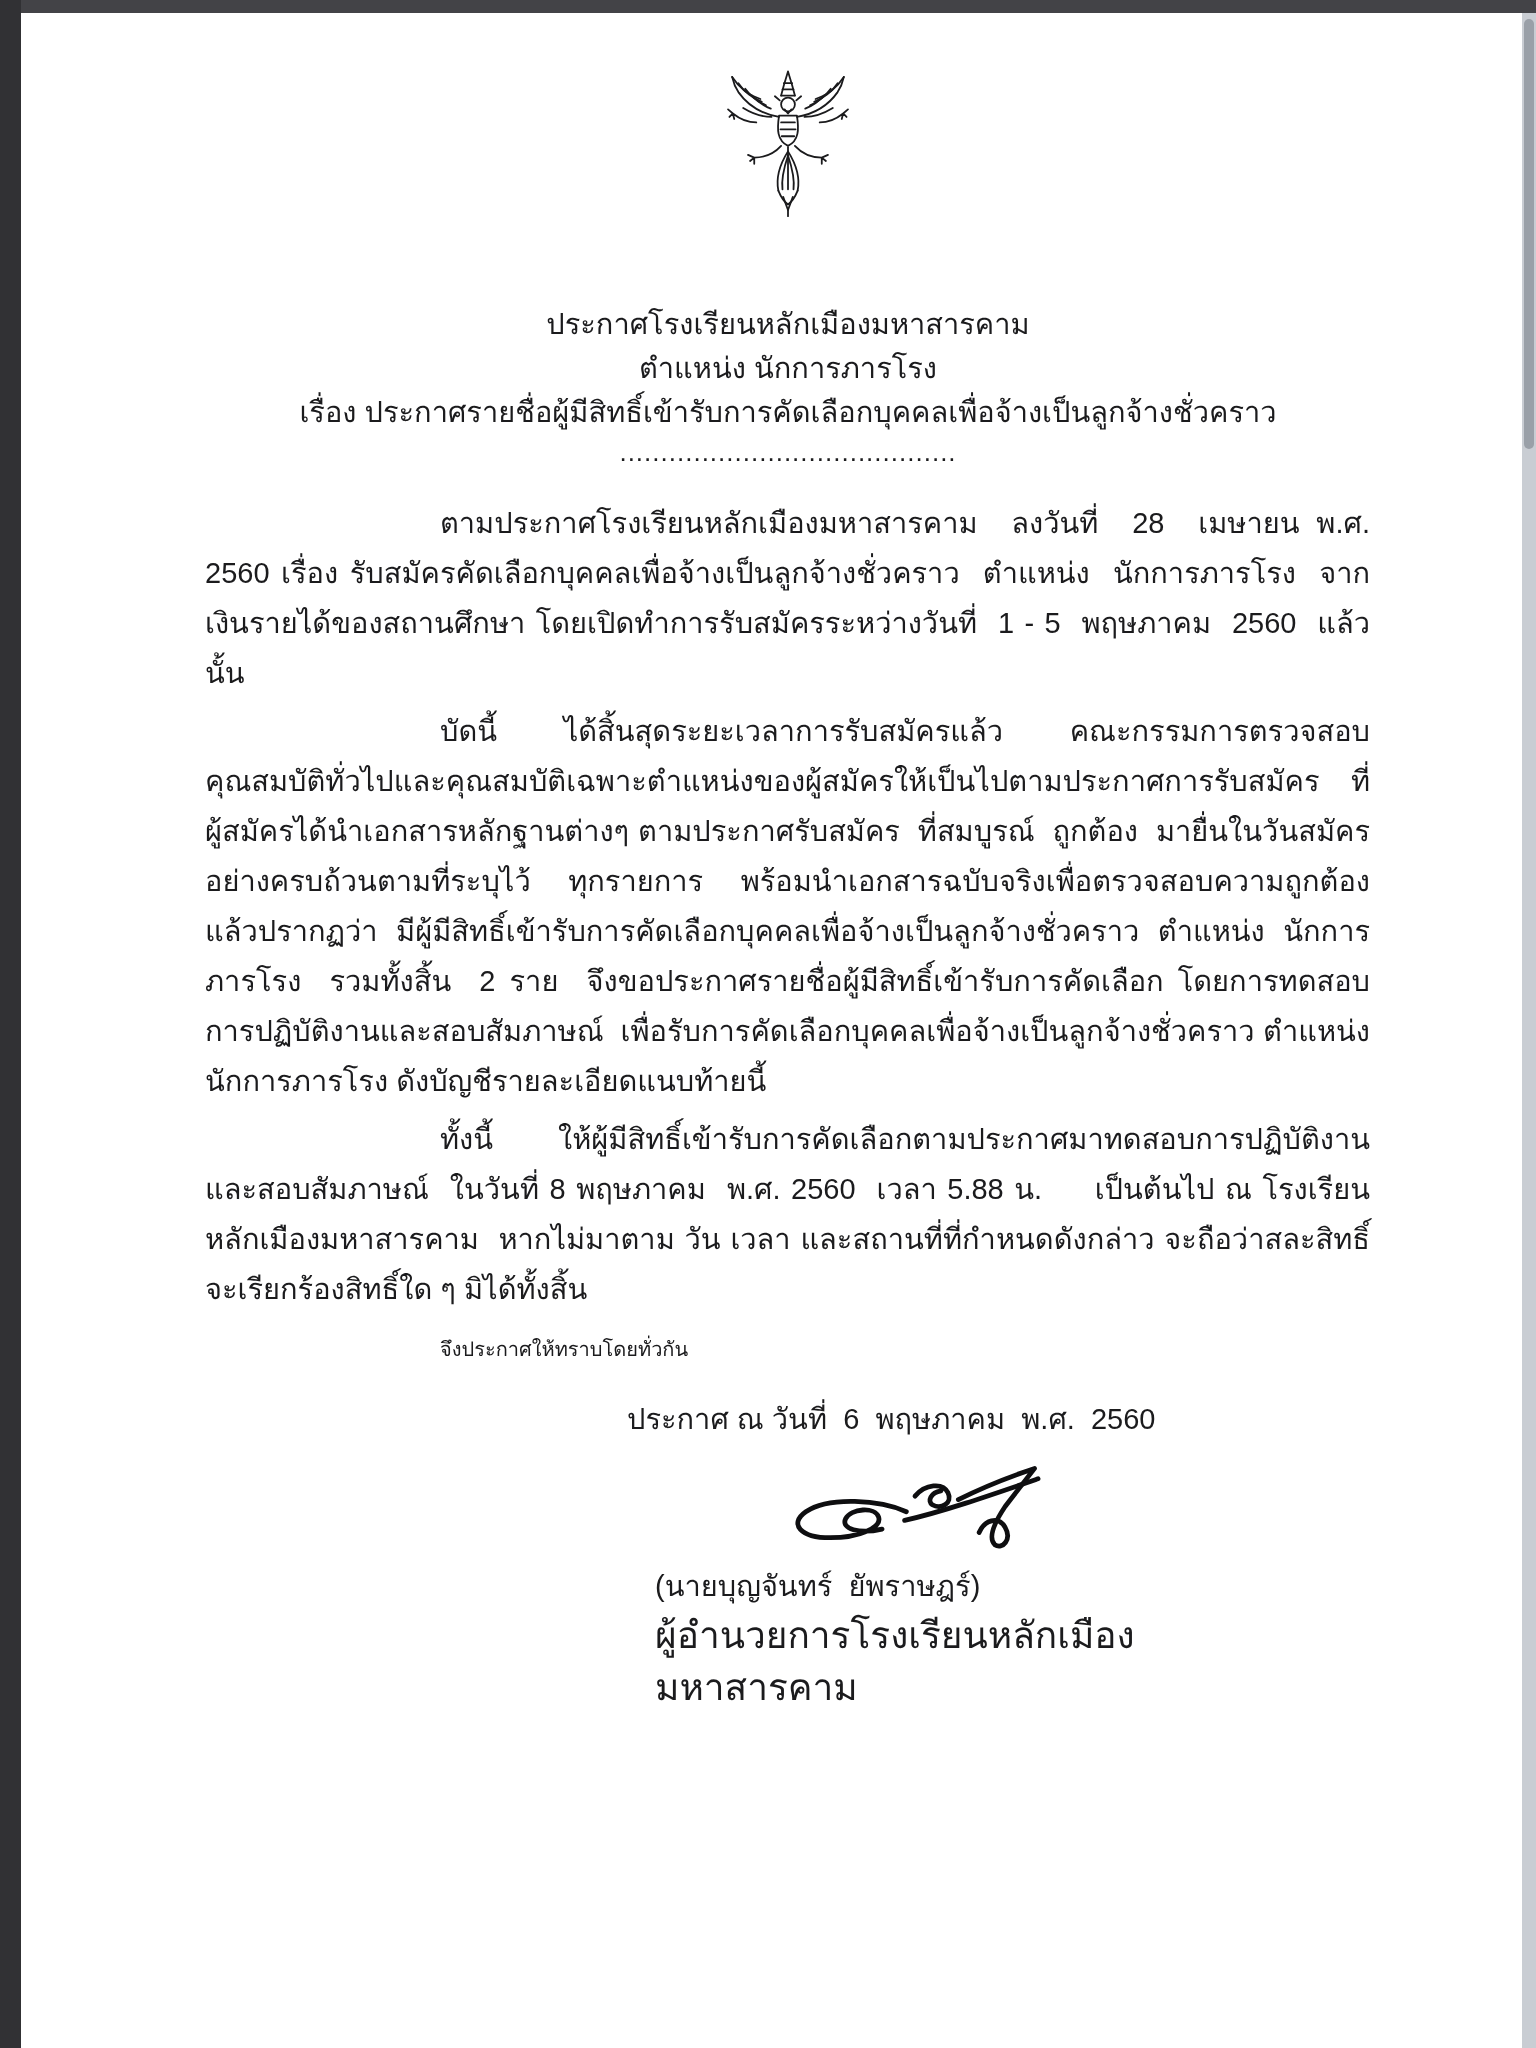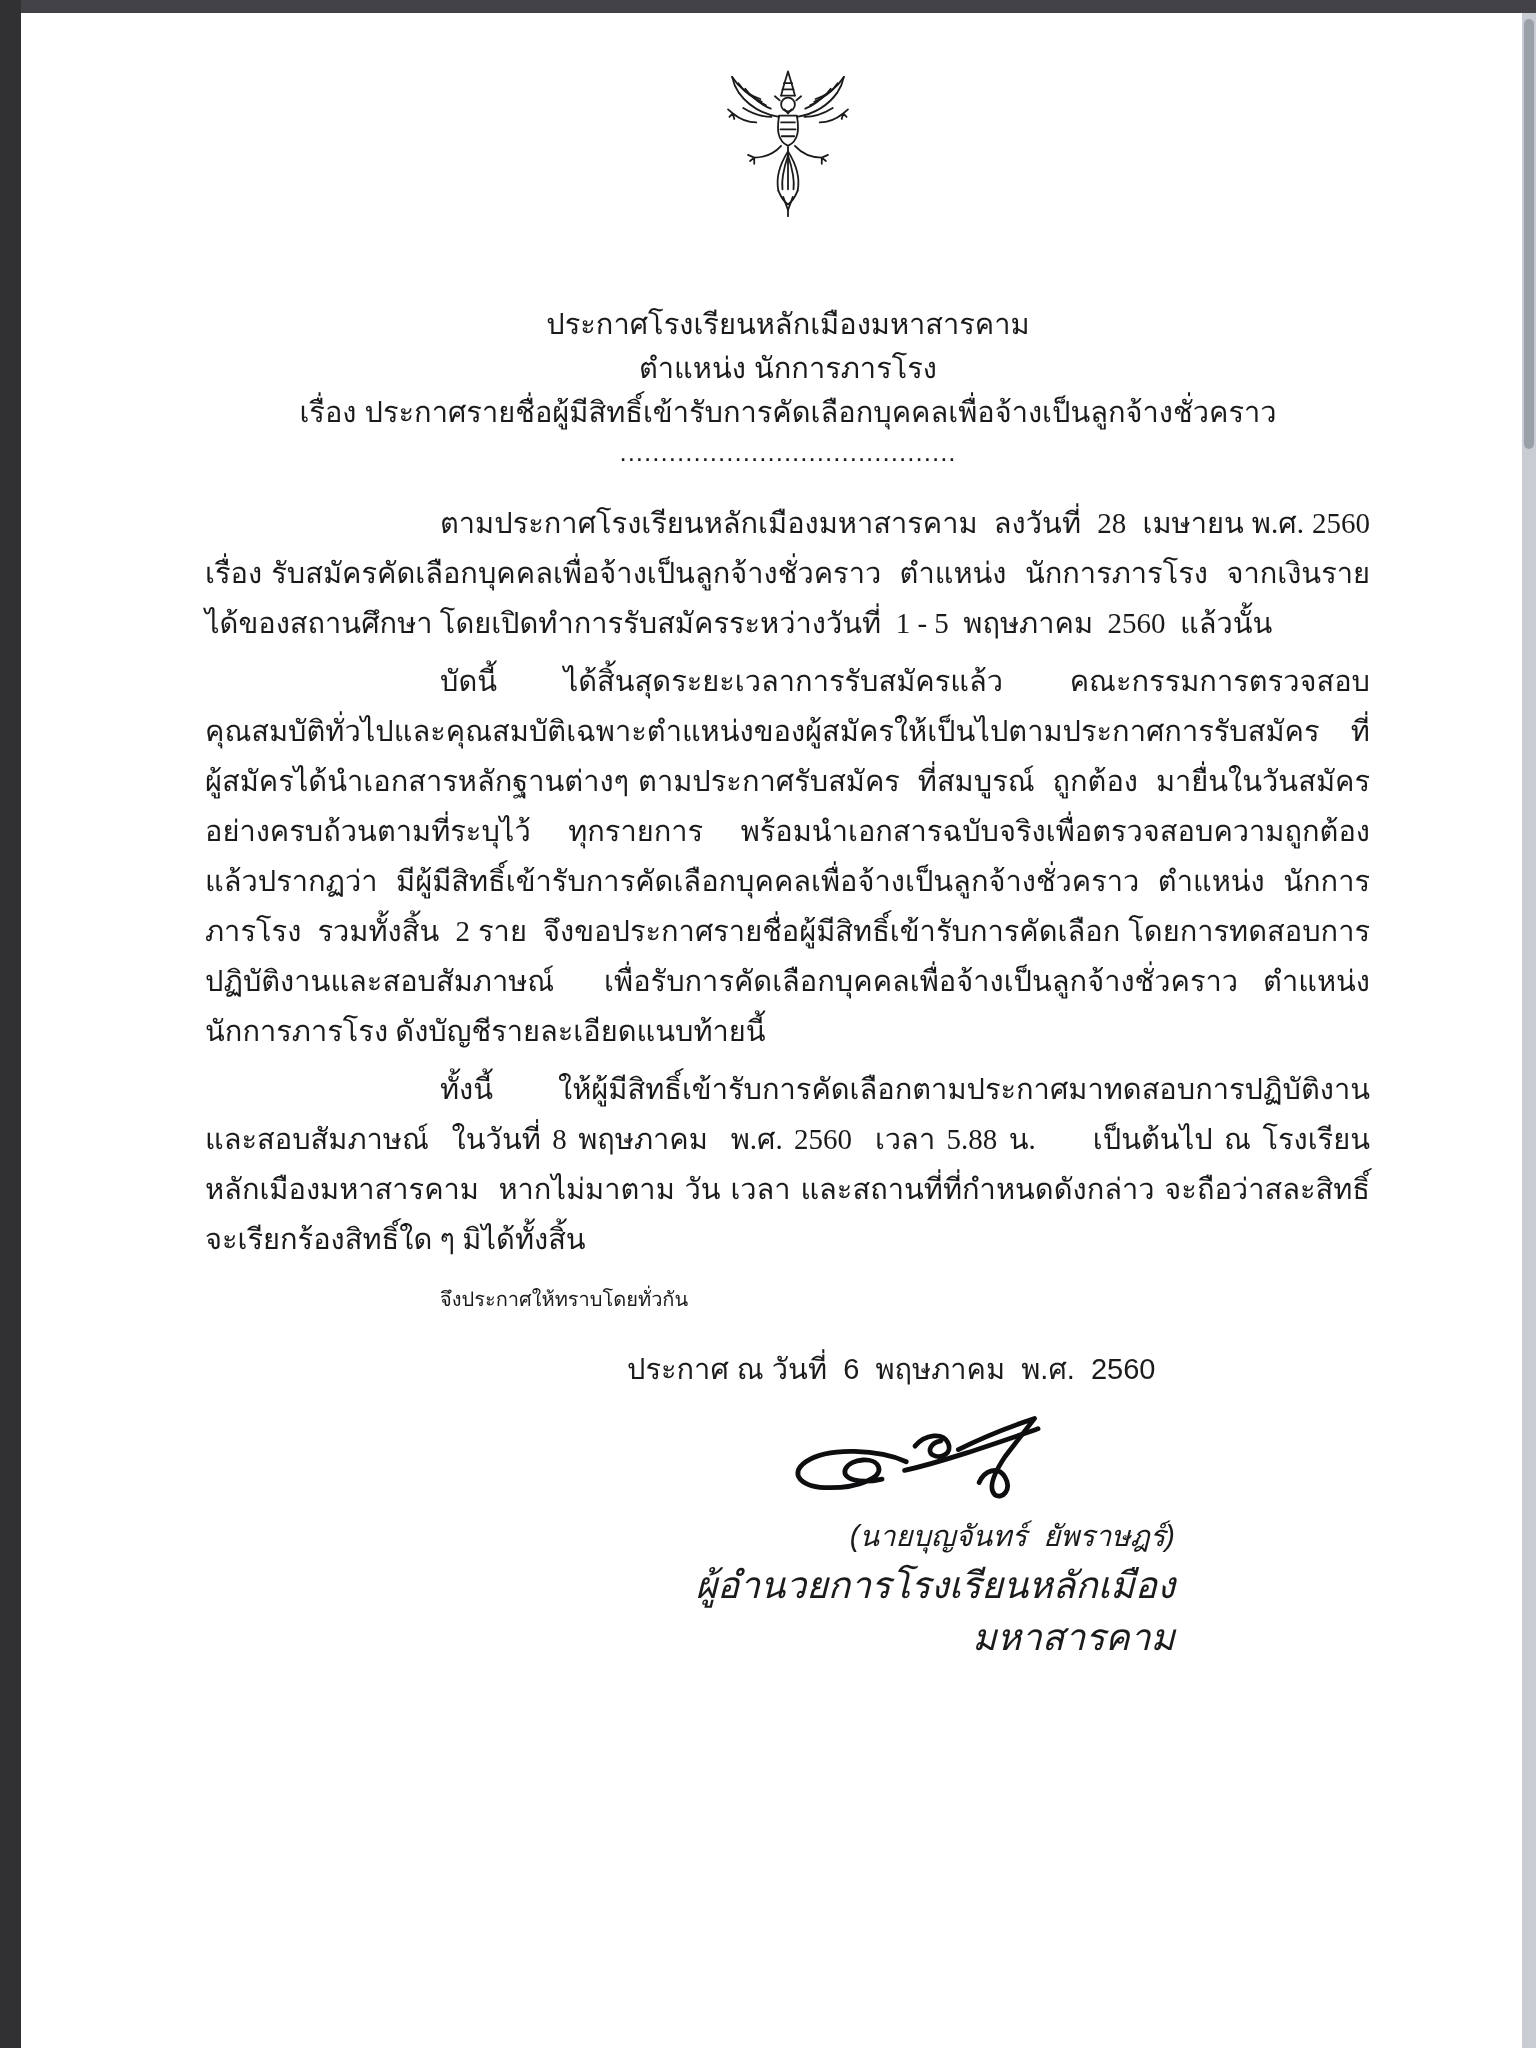--- a/index.html
+++ b/index.html
@@ -15,26 +15,26 @@
 
   
   .doc { position:absolute; top:0; left:8px; width:1536px; padding:12px; }
   .emblem-wrap { width:100%; text-align:center; padding-top:56px; height:158px; }
   .header { margin-top:76px; text-align:center; font-size:29px; line-height:44px; }
   .dots { text-align:center; font-size:26px; line-height:32px; letter-spacing:1px; margin-top:2px; }
 
   .body-block { margin:30px 186px 0 185px; }
   .body-block p {
     margin:0 0 8px 0; font-size:29px; line-height:50px;
-    text-align:justify; text-indent:235px; white-space:pre-wrap;font-family:Liberation Serif, serif;
+    text-align:justify; text-indent:235px; white-space:pre-wrap;
   }
   .closing-line { margin:10px 186px 0 185px; font-size:20px; line-height:50px; text-indent:235px; }
   .date-line { margin:20px 186px 0 185px; padding-left:422px; font-size:29px; line-height:50px; white-space:pre-wrap; }
 
-  .sign-block { margin:14px 0 0 635px; width:520px; text-align:right;font-style:italic; }
+  .sign-block { margin:14px 0 0 635px; width:520px; text-align:left; }
   .sign-svg { display:block; margin:0 auto; }
   .sign-name  { font-size:29px; line-height:48px; white-space:pre-wrap; }
   .sign-title { font-size:37px; line-height:52px; }
 </style>
 </head>
 <body>
 
 <div class="stage">
 
   <div class="top-edge"></div>

